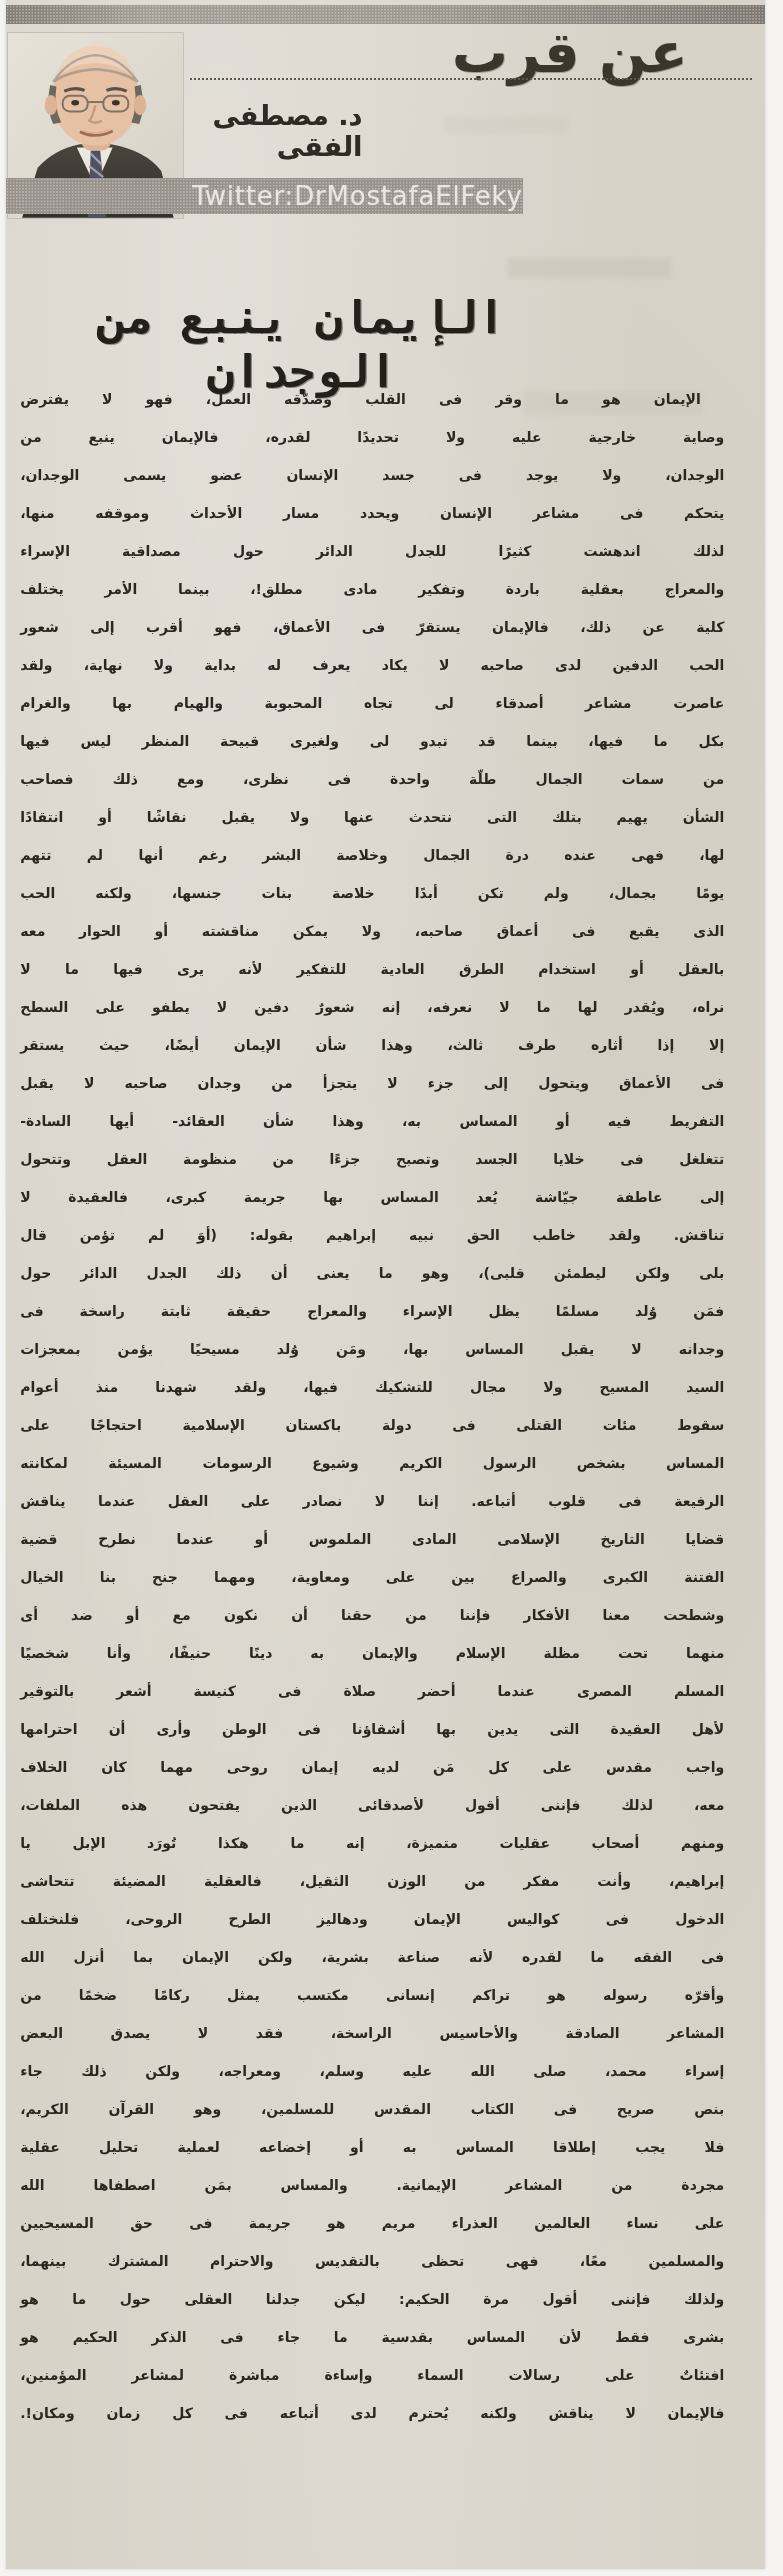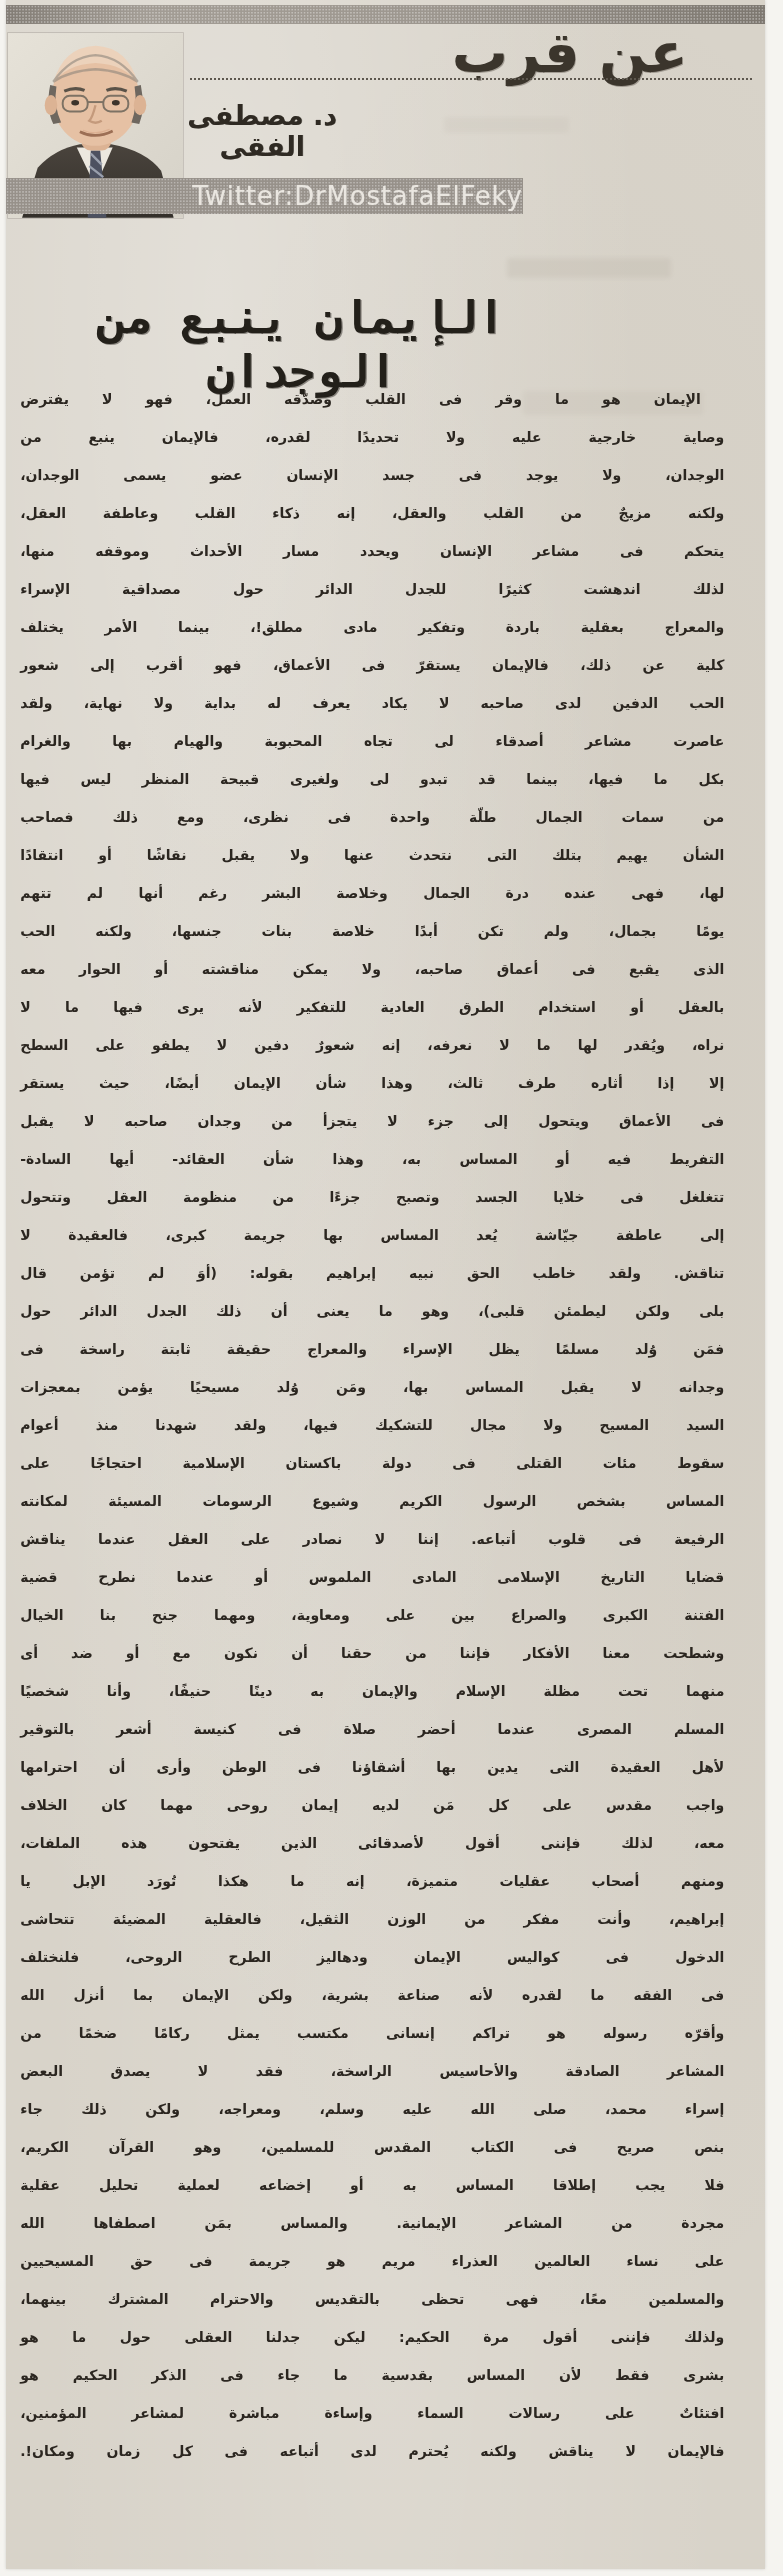--- a/index.html
+++ b/index.html
@@ -36,22 +36,22 @@
   .dotted-rule{
     position:absolute;top:78px;left:184px;width:562px;height:0;
     border-top:2.3px dotted #5d574e;
   }
   .portrait{
     position:absolute;left:1.6px;top:33px;width:175px;height:185px;
     background:#e2ded5;
     box-shadow:0 0 0 0.8px rgba(90,84,74,.25);
   }
   .author-name{
-    position:absolute;top:100px;left:170px;width:172px;
-    font-size:27px;font-weight:800;color:#2f2a23;text-align:center;
+    position:absolute;top:100px;left:184px;width:172px;
+    font-size:27px;font-weight:800;color:#2f2a23;text-align:right;
     text-shadow:0.4px 0.4px 0 rgba(47,42,35,.4);
   }
   .twitter-bar{
     position:absolute;left:0;top:178px;width:517px;height:36px;
     background-color:#97918a;
     background-image:radial-gradient(rgba(255,255,255,.33) 0.8px, transparent 1px);
     background-size:3.1px 3.1px;
     direction:ltr;
     display:flex;align-items:center;
   }
@@ -163,21 +163,20 @@
   <div class="twitter-bar">
     <span class="handle">Twitter:DrMostafaElFeky</span>
   </div>
 
   <h1 class="article-title">الإيمان ينبع من الوجدان</h1>
 
   <div class="article-body">
       <div class="body-line">الإيمان هو ما وقر فى القلب وصدّقه العمل، فهو لا يفترض</div>
       <div class="body-line">وصاية خارجية عليه ولا تحديدًا لقدره، فالإيمان ينبع من</div>
       <div class="body-line">الوجدان، ولا يوجد فى جسد الإنسان عضو يسمى الوجدان،</div>
-      <div class="body-line">ولكنه مزيجٌ من القلب والعقل، إنه ذكاء القلب وعاطفة العقل،</div>
       <div class="body-line">يتحكم فى مشاعر الإنسان ويحدد مسار الأحداث وموقفه منها،</div>
       <div class="body-line">لذلك اندهشت كثيرًا للجدل الدائر حول مصداقية الإسراء</div>
       <div class="body-line">والمعراج بعقلية باردة وتفكير مادى مطلق!، بينما الأمر يختلف</div>
       <div class="body-line">كلية عن ذلك، فالإيمان يستقرّ فى الأعماق، فهو أقرب إلى شعور</div>
       <div class="body-line">الحب الدفين لدى صاحبه لا يكاد يعرف له بداية ولا نهاية، ولقد</div>
       <div class="body-line">عاصرت مشاعر أصدقاء لى تجاه المحبوبة والهيام بها والغرام</div>
       <div class="body-line">بكل ما فيها، بينما قد تبدو لى ولغيرى قبيحة المنظر ليس فيها</div>
       <div class="body-line">من سمات الجمال طلّة واحدة فى نظرى، ومع ذلك فصاحب</div>
       <div class="body-line">الشأن يهيم بتلك التى نتحدث عنها ولا يقبل نقاشًا أو انتقادًا</div>
       <div class="body-line">لها، فهى عنده درة الجمال وخلاصة البشر رغم أنها لم تتهم</div>

